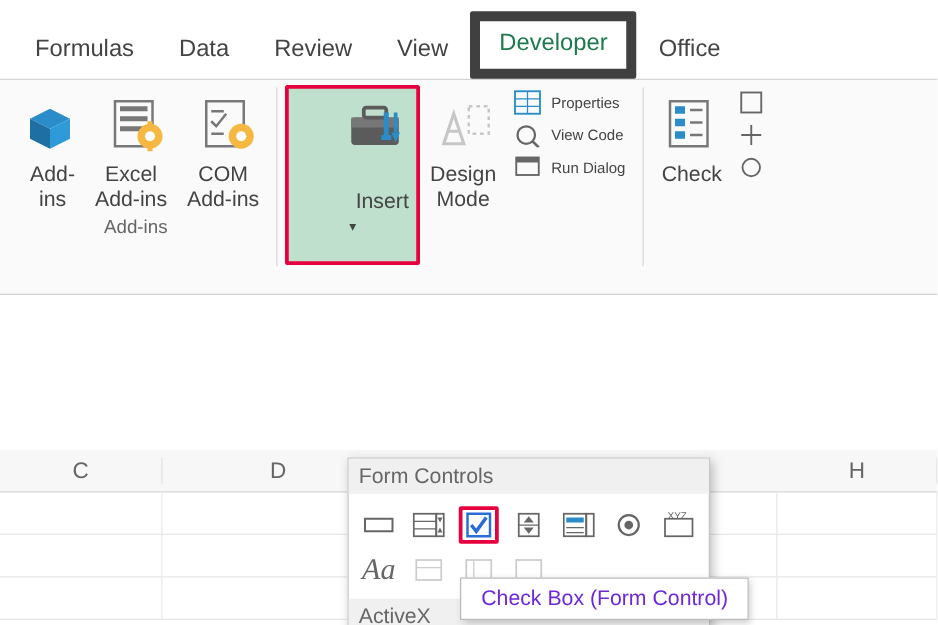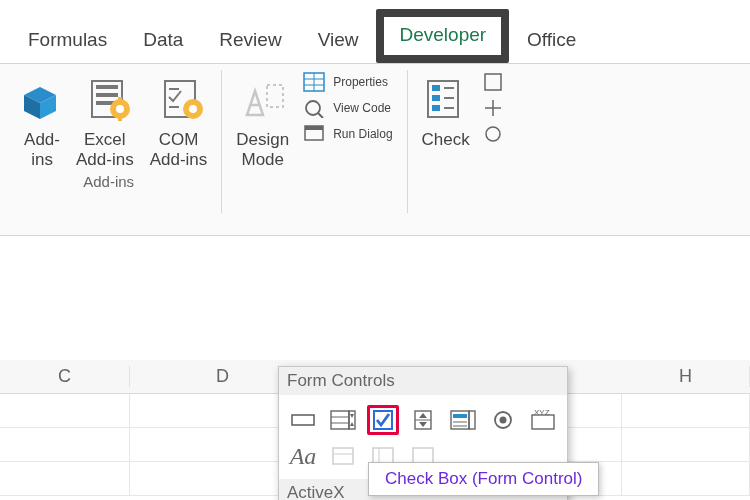--- a/index.html
+++ b/index.html
@@ -179,20 +179,36 @@
 Add-ins</div>
       </div>
     </div>
     <div class="group-label">Add-ins</div>
   </div>
 
   <div class="sep"></div>
 
   <div class="group">
     <div class="group-items">
+      <div class="big-btn hl">
+        <div class="ico">
+          <svg width="52" height="48" viewBox="0 0 52 48">
+            <rect x="6" y="18" width="38" height="22" rx="3" fill="#5b5b5b"></rect>
+            <rect x="6" y="18" width="38" height="8" fill="#777"></rect>
+            <rect x="16" y="10" width="18" height="8" rx="2" fill="none" stroke="#5b5b5b" stroke-width="3"></rect>
+            <rect x="32" y="14" width="4" height="18" fill="#2a8cc9"></rect>
+            <rect x="30" y="32" width="8" height="4" fill="#2a8cc9"></rect>
+            <rect x="40" y="14" width="3" height="16" fill="#2a8cc9"></rect>
+            <polygon points="38,30 45,30 41.5,38" fill="#2a8cc9"></polygon>
+          </svg>
+        </div>
+        <div class="lbl" style="white-space:pre;">
+          <span>Insert</span><br><span style="font-size:11px;">▾</span>
+        </div>
+      </div>
       <div class="big-btn disabled">
         <div class="ico">
           <svg width="48" height="48" viewBox="0 0 48 48">
             <polygon points="6,40 14,16 22,40" fill="none" stroke="#c7c7c7" stroke-width="2.5"></polygon>
             <line x1="10" y1="30" x2="18" y2="30" stroke="#c7c7c7" stroke-width="2.5"></line>
             <rect x="26" y="10" width="16" height="22" fill="none" stroke="#c7c7c7" stroke-width="2" stroke-dasharray="3 3"></rect>
           </svg>
         </div>
         <div class="lbl disabled" style="white-space:pre;">Design
 Mode</div>

